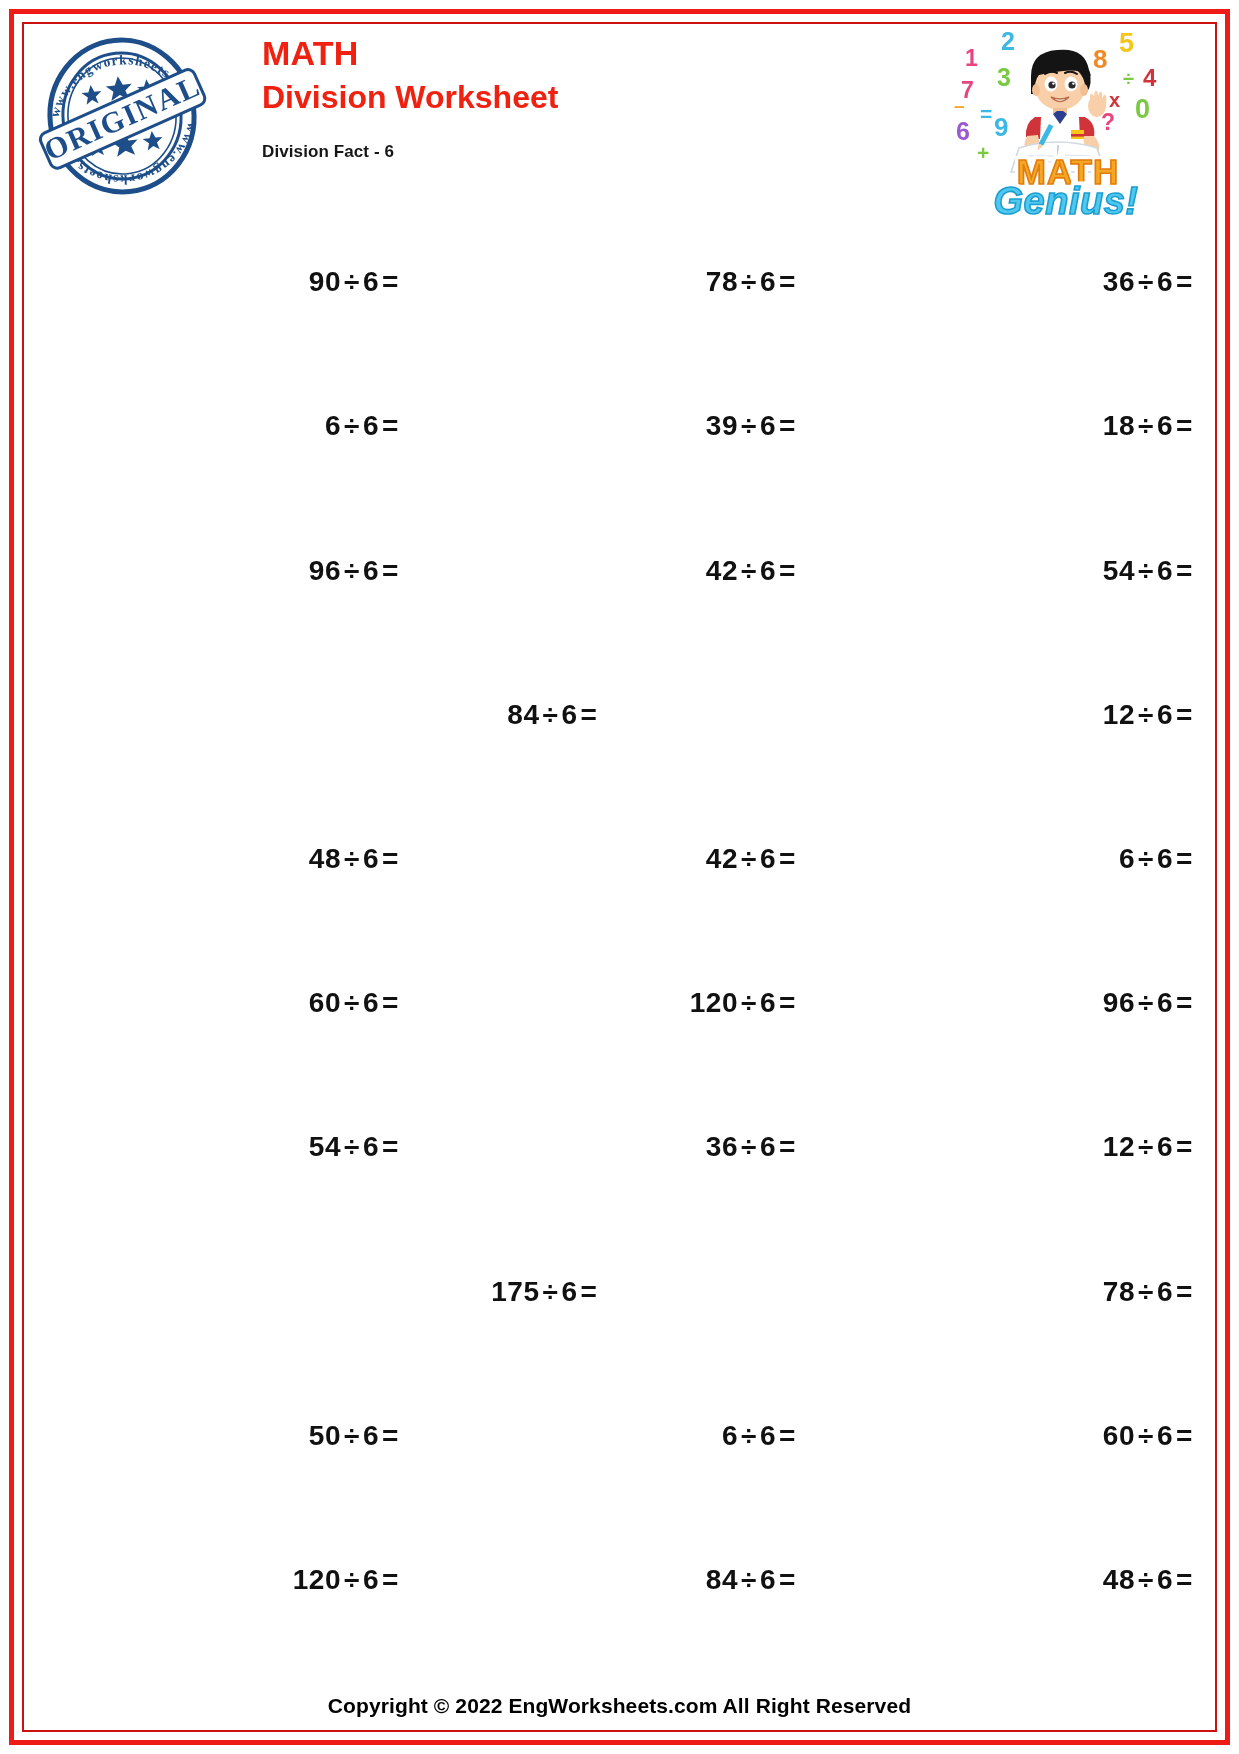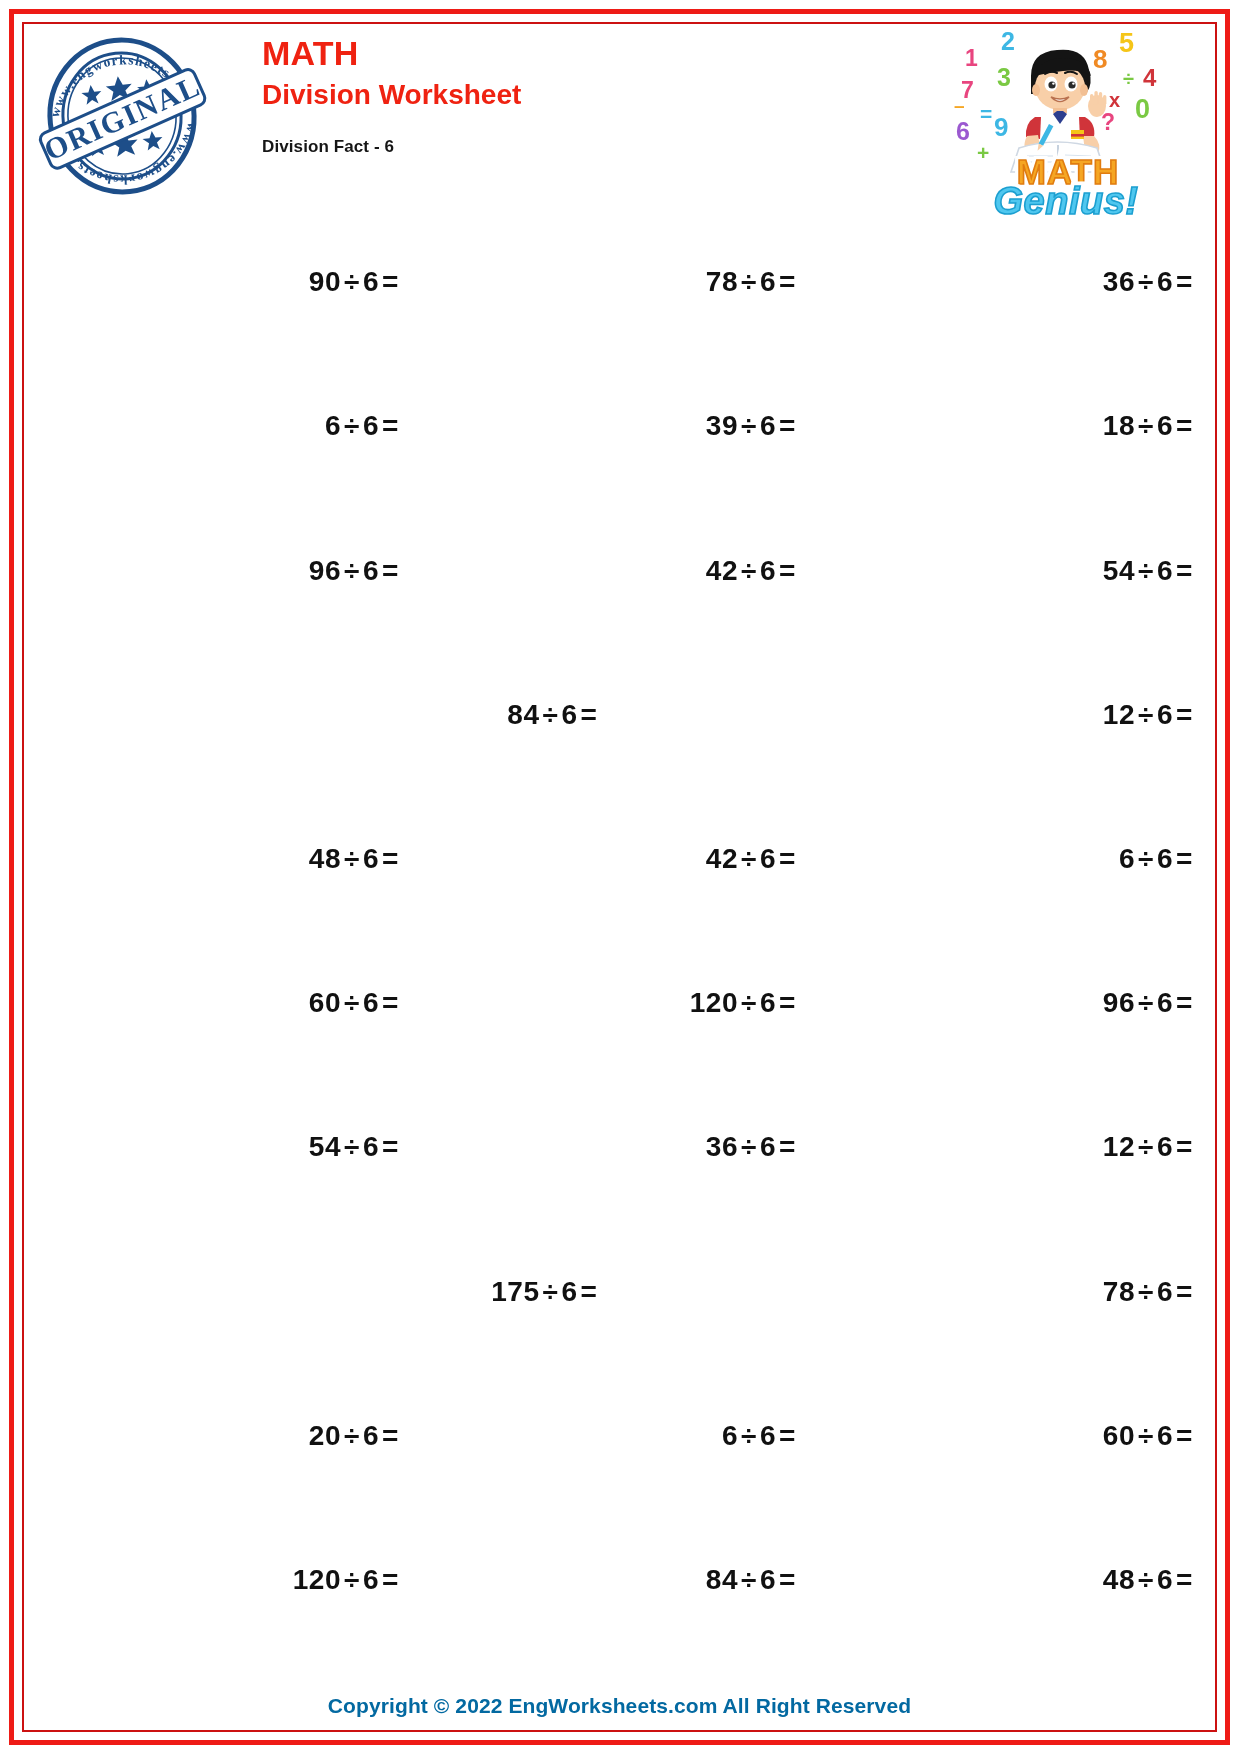--- a/index.html
+++ b/index.html
@@ -71,21 +71,21 @@
     top: 8px;
   }
   .title-math {
     font-size: 34px;
     font-weight: bold;
     color: #ef2211;
     letter-spacing: 0.2px;
     line-height: 1.25;
   }
   .title-sub {
-    font-size: 28px;
+    font-size: 32px;
     font-weight: bold;
     color: #ef2211;
     line-height: 1.3;
     margin-top: 2px;
   }
   .title-fact {
     font-size: 17px;
     font-weight: bold;
     color: #161616;
     margin-top: 24px;
@@ -151,21 +151,21 @@
   .footer {
     position: absolute;
     left: 0;
     right: 0;
     bottom: 12px;
     text-align: center;
   }
   .copyright {
     font-size: 21px;
     font-weight: bold;
-    color: #0369a1;
+    color: #000000;
     letter-spacing: 0.1px;
   }
 </style>
 </head>
 <body>
 
 <div class="page">
 
   <div class="frame-outer"></div>
   <div class="frame-inner"></div>
@@ -443,21 +443,21 @@
         <div class="cell col-2">
             <div class="cell-inner">
           <span class="dividend">78</span><span class="op">÷</span><span class="divisor">6</span><span class="eq">=</span>
         </div>
           </div>
       </div>
 
       <div class="grid-row">
         <div class="cell col-0">
             <div class="cell-inner">
-          <span class="dividend">20</span><span class="op">÷</span><span class="divisor">6</span><span class="eq">=</span>
+          <span class="dividend">50</span><span class="op">÷</span><span class="divisor">6</span><span class="eq">=</span>
         </div>
           </div>
         <div class="cell col-1">
             <div class="cell-inner">
           <span class="dividend">6</span><span class="op">÷</span><span class="divisor">6</span><span class="eq">=</span>
         </div>
           </div>
         <div class="cell col-2">
             <div class="cell-inner">
           <span class="dividend">60</span><span class="op">÷</span><span class="divisor">6</span><span class="eq">=</span>

